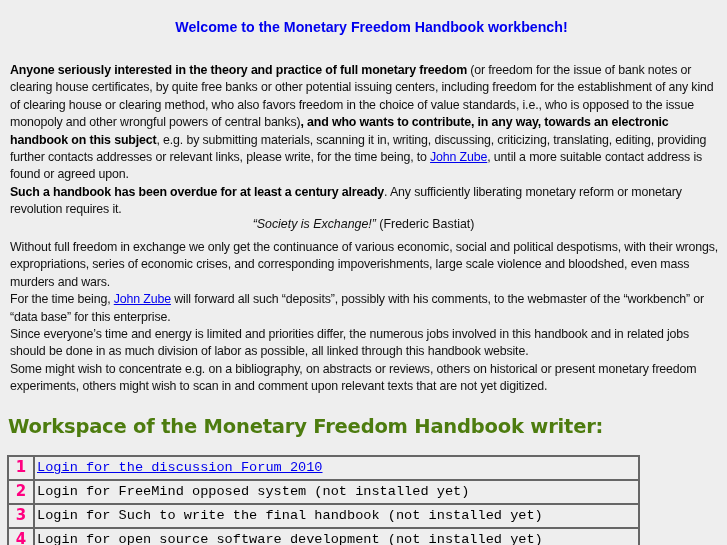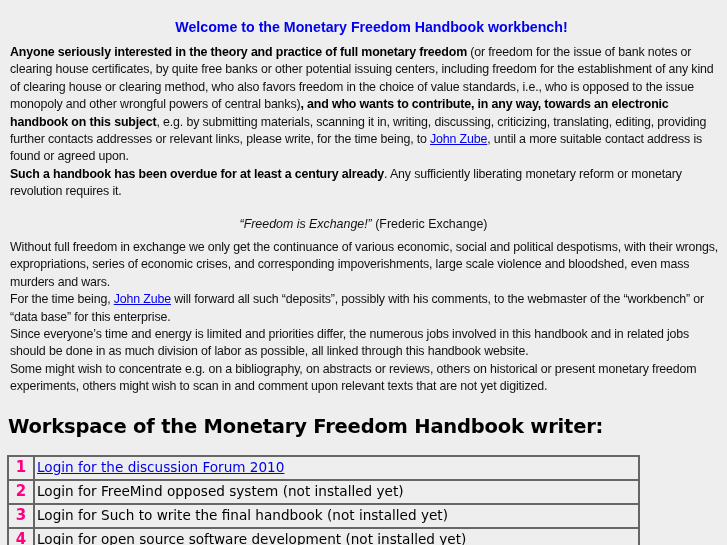--- a/index.html
+++ b/index.html
@@ -28,21 +28,21 @@
       left: 0;
       width: 727px;
     }
     .para {
       position: absolute;
       left: 10px;
       width: 712px;
       margin: 0;
       letter-spacing: -0.15px;
     }
-    #p1 { top: 44px; }
+    #p1 { top: 62px; }
     .quote {
       position: absolute;
       top: 216px;
       left: 0;
       width: 727px;
       text-align: center;
       margin: 0;
     }
     #p2 { top: 239px; }
     b { font-weight: bold; color: #000; }
@@ -51,21 +51,21 @@
       text-decoration: underline;
     }
     .heading2 {
       position: absolute;
       top: 418px;
       left: 8px;
       margin: 0;
       font-family: "DejaVu Sans", sans-serif;
       font-weight: bold;
       font-size: 19.5px;
-      color: #000000;
+      color: #4d7c0f;
       letter-spacing: -0.2px;
     }
     table.work {
       position: absolute;
       top: 455px;
       left: 7px;
       width: 633px;
       border-collapse: collapse;
       border: 2px solid #666;
       font-family: "DejaVu Sans", sans-serif;
@@ -79,30 +79,31 @@
     }
     table.work td.num {
       width: 20px;
       text-align: center;
       color: #ff0080;
       font-weight: bold;
       font-size: 15px;
     }
     table.work td.txt {
       color: #000;
+      font-family: Liberation Mono, monospace;
     }
   </style>
 </head>
 <body>
 
 <h1 class="title">Welcome to the Monetary Freedom Handbook workbench!</h1>
 
 <p class="para" id="p1"><b>Anyone seriously interested in the theory and practice of full monetary freedom</b><span> (or freedom for the issue of bank notes or clearing house certificates, by quite free banks or other potential issuing centers, including freedom for the establishment of any kind of clearing house or clearing method, who also favors freedom in the choice of value standards, i.e., who is opposed to the issue monopoly and other wrongful powers of central banks)</span><b>, and who wants to contribute, in any way, towards an electronic handbook on this subject</b><span>, e.g. by submitting materials, scanning it in, writing, discussing, criticizing, translating, editing, providing further contacts addresses or relevant links, please write, for the time being, to </span><a href="#">John Zube</a><span>, until a more suitable contact address is found or agreed upon.</span><br><b>Such a handbook has been overdue for at least a century already</b><span>. Any sufficiently liberating monetary reform or monetary revolution requires it.</span></p>
 
-<p class="quote"><i>“Freedom is Exchange!”</i><span> (Frederic Exchange)</span></p>
+<p class="quote"><i>“Society is Exchange!”</i><span> (Frederic Bastiat)</span></p>
 
 <p class="para" id="p2"><span>Without full freedom in exchange we only get the continuance of various economic, social and political despotisms, with their wrongs, expropriations, series of economic crises, and corresponding impoverishments, large scale violence and bloodshed, even mass murders and wars.</span><br><span>For the time being, </span><a href="#">John Zube</a><span> will forward all such “deposits”, possibly with his comments, to the webmaster of the “workbench” or “data base” for this enterprise.</span><br><span>Since everyone’s time and energy is limited and priorities differ, the numerous jobs involved in this handbook and in related jobs should be done in as much division of labor as possible, all linked through this handbook website.</span><br><span>Some might wish to concentrate e.g. on a bibliography, on abstracts or reviews, others on historical or present monetary freedom experiments, others might wish to scan in and comment upon relevant texts that are not yet digitized.</span></p>
 
 <h2 class="heading2">Workspace of the Monetary Freedom Handbook writer:</h2>
 
 <table class="work">
   <tbody>
       <tr>
     <td class="num">1</td>
     <td class="txt"><a href="#">Login for the discussion Forum 2010</a></td>

